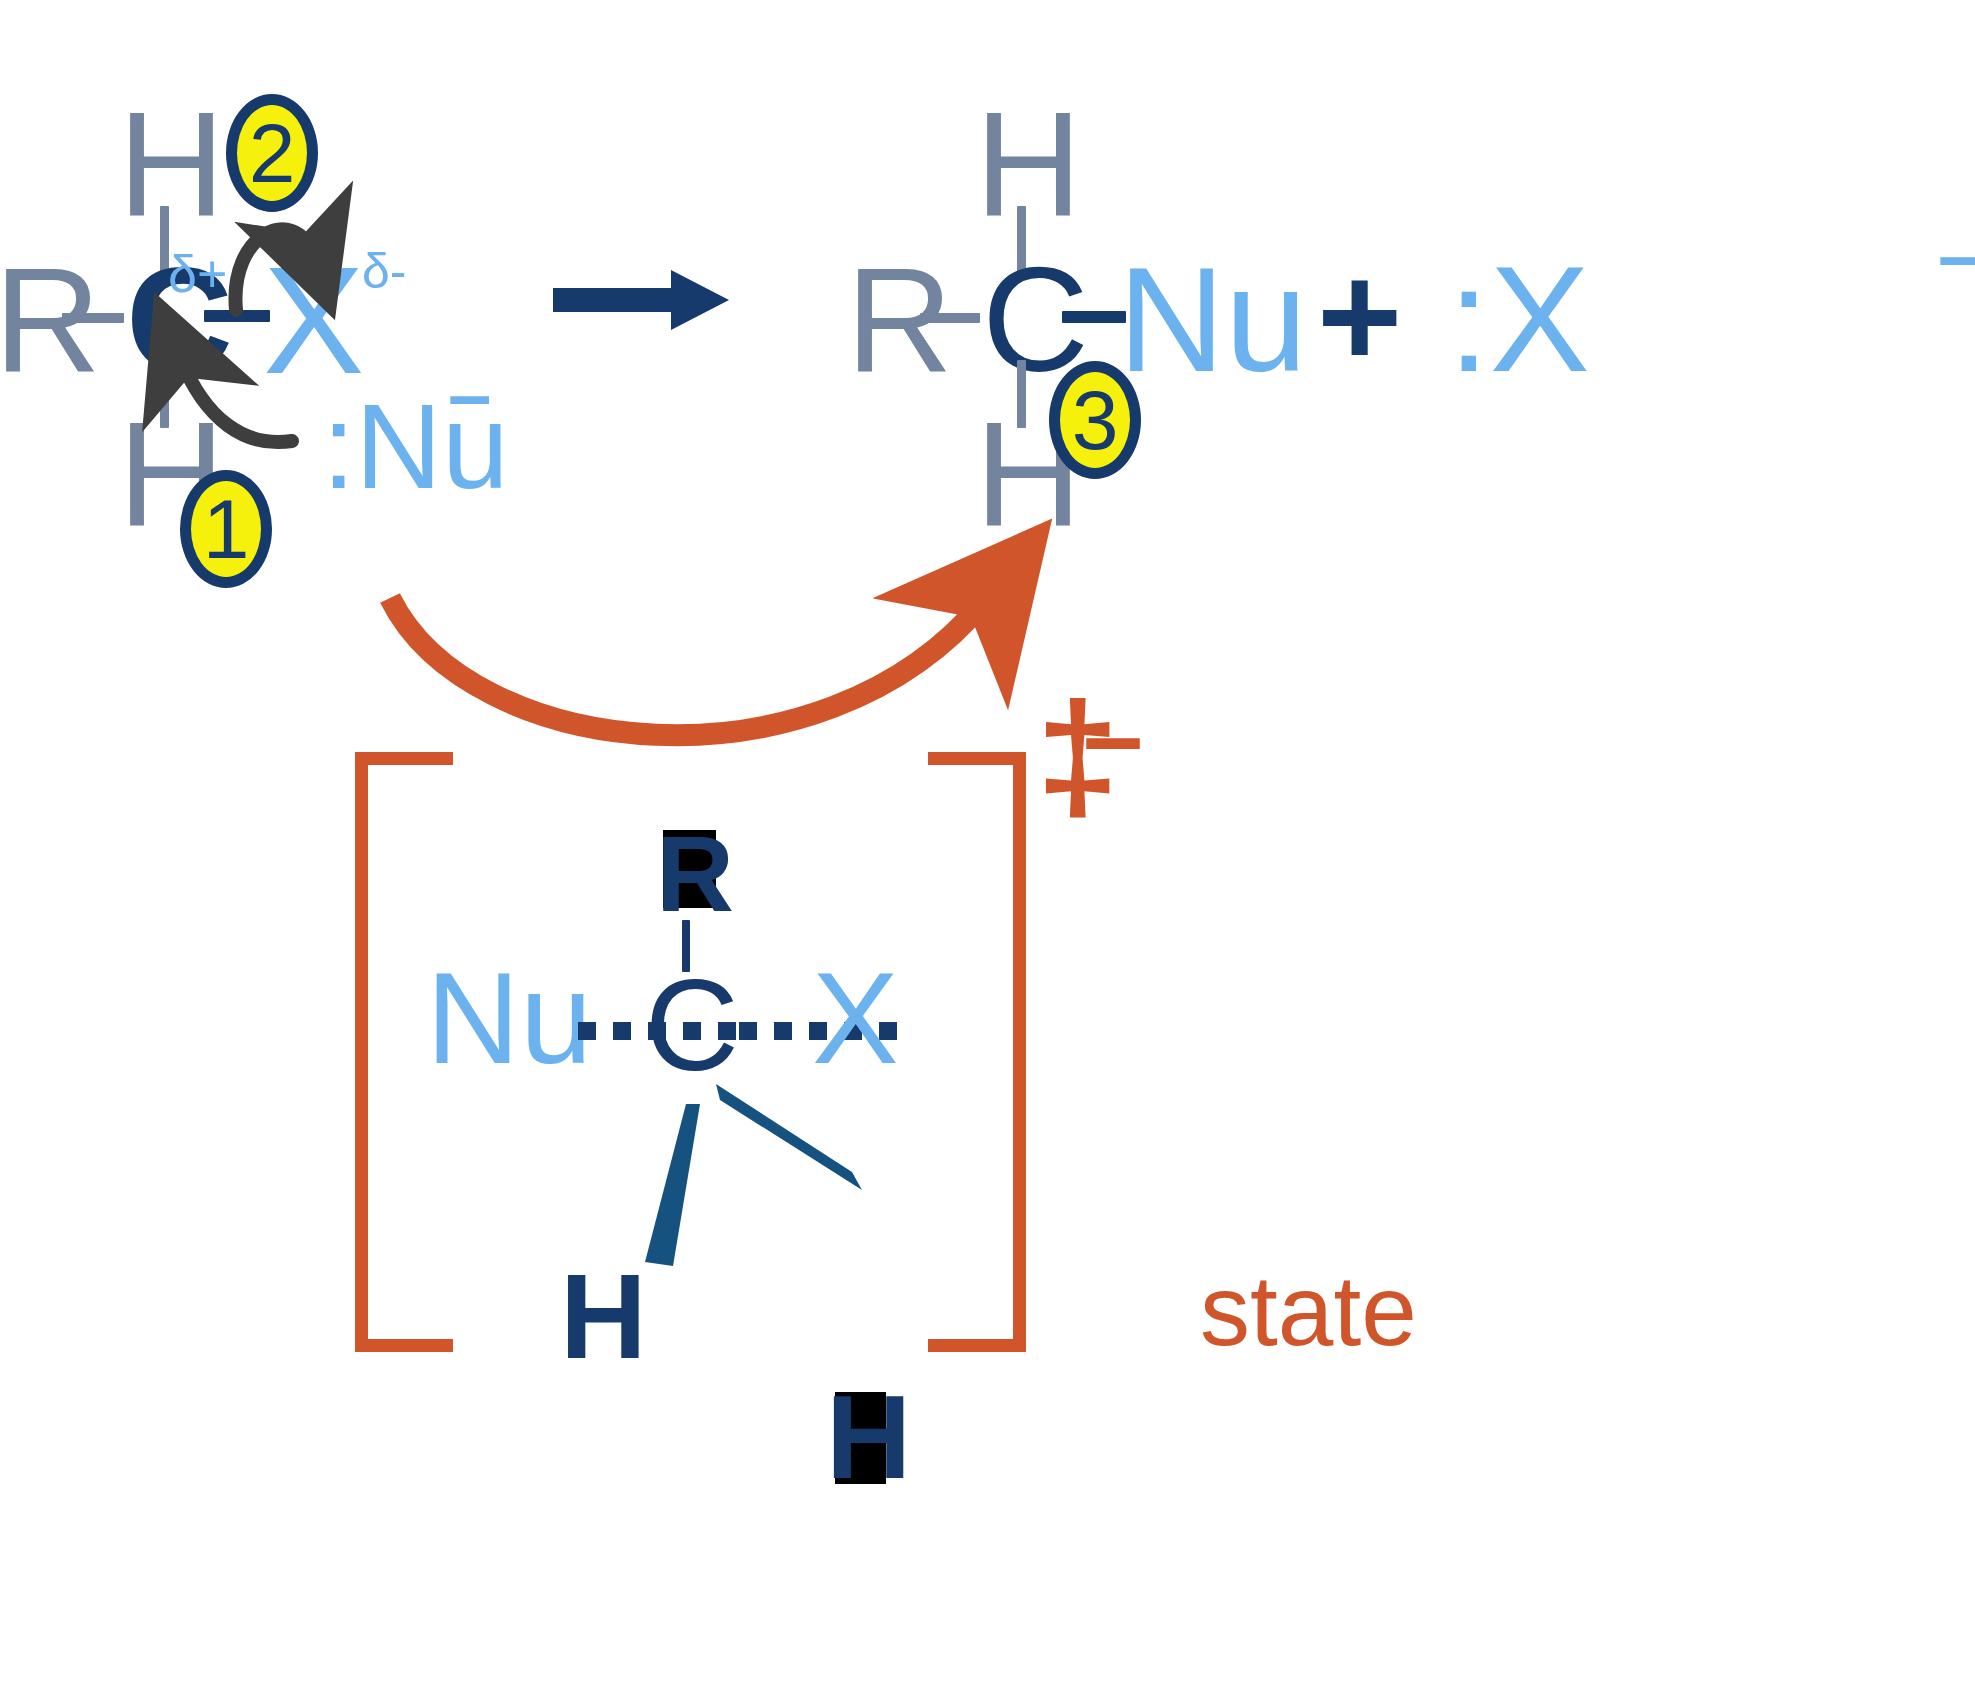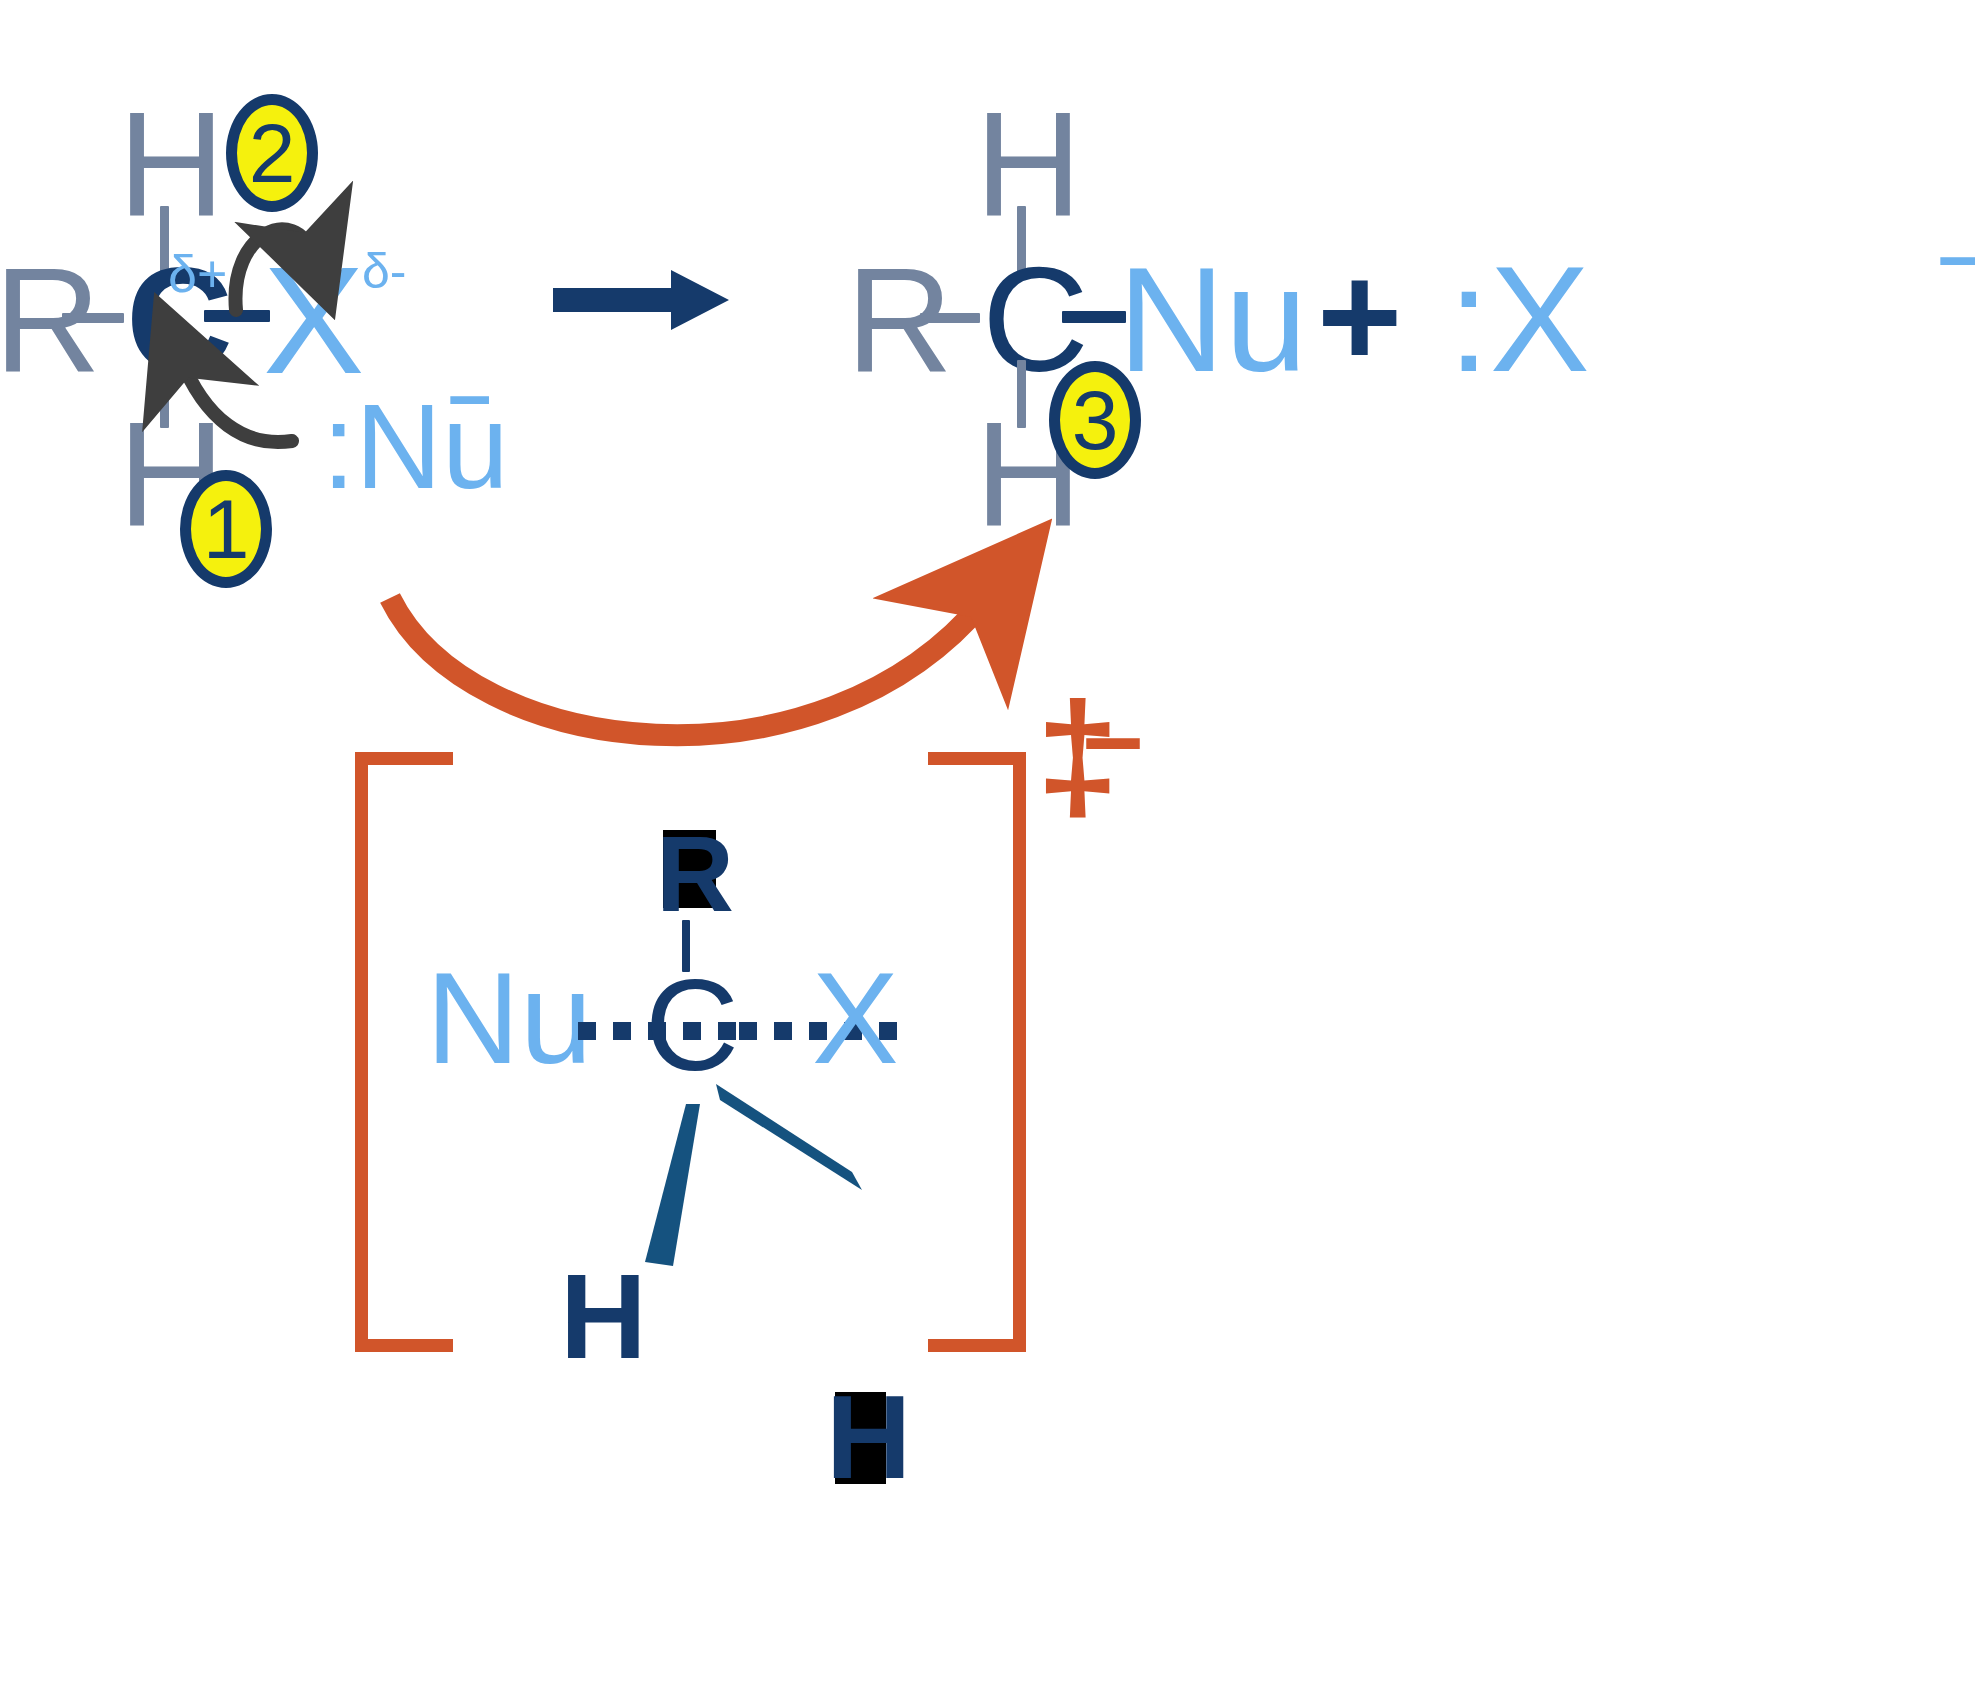--- a/index.html
+++ b/index.html
@@ -183,14 +183,15 @@
     <path d="M 686,1104 L 700,1104 L 673,1266 L 645,1262 Z" fill="#15527f"></path>
 
     <path d="M 716,1084 L 720,1100 L 862,1190 L 852,1172 Z" fill="#15527f"></path>
   </svg>
 
   <div class="abs atom c-navy" style="left:560px;top:1256px;font-size:120px;font-weight:bold;">H</div>
 
   <div class="hl-box" style="left:835px;top:1392px;width:51px;height:92px;"></div>
   <div class="abs atom c-navy" style="left:826px;top:1378px;font-size:118px;font-weight:bold;">H</div>
 
+  <div class="abs atom c-orange" style="left:1200px;top:1260px;font-size:100px;">state</div>
 
 </div>
 
 </body></html>

